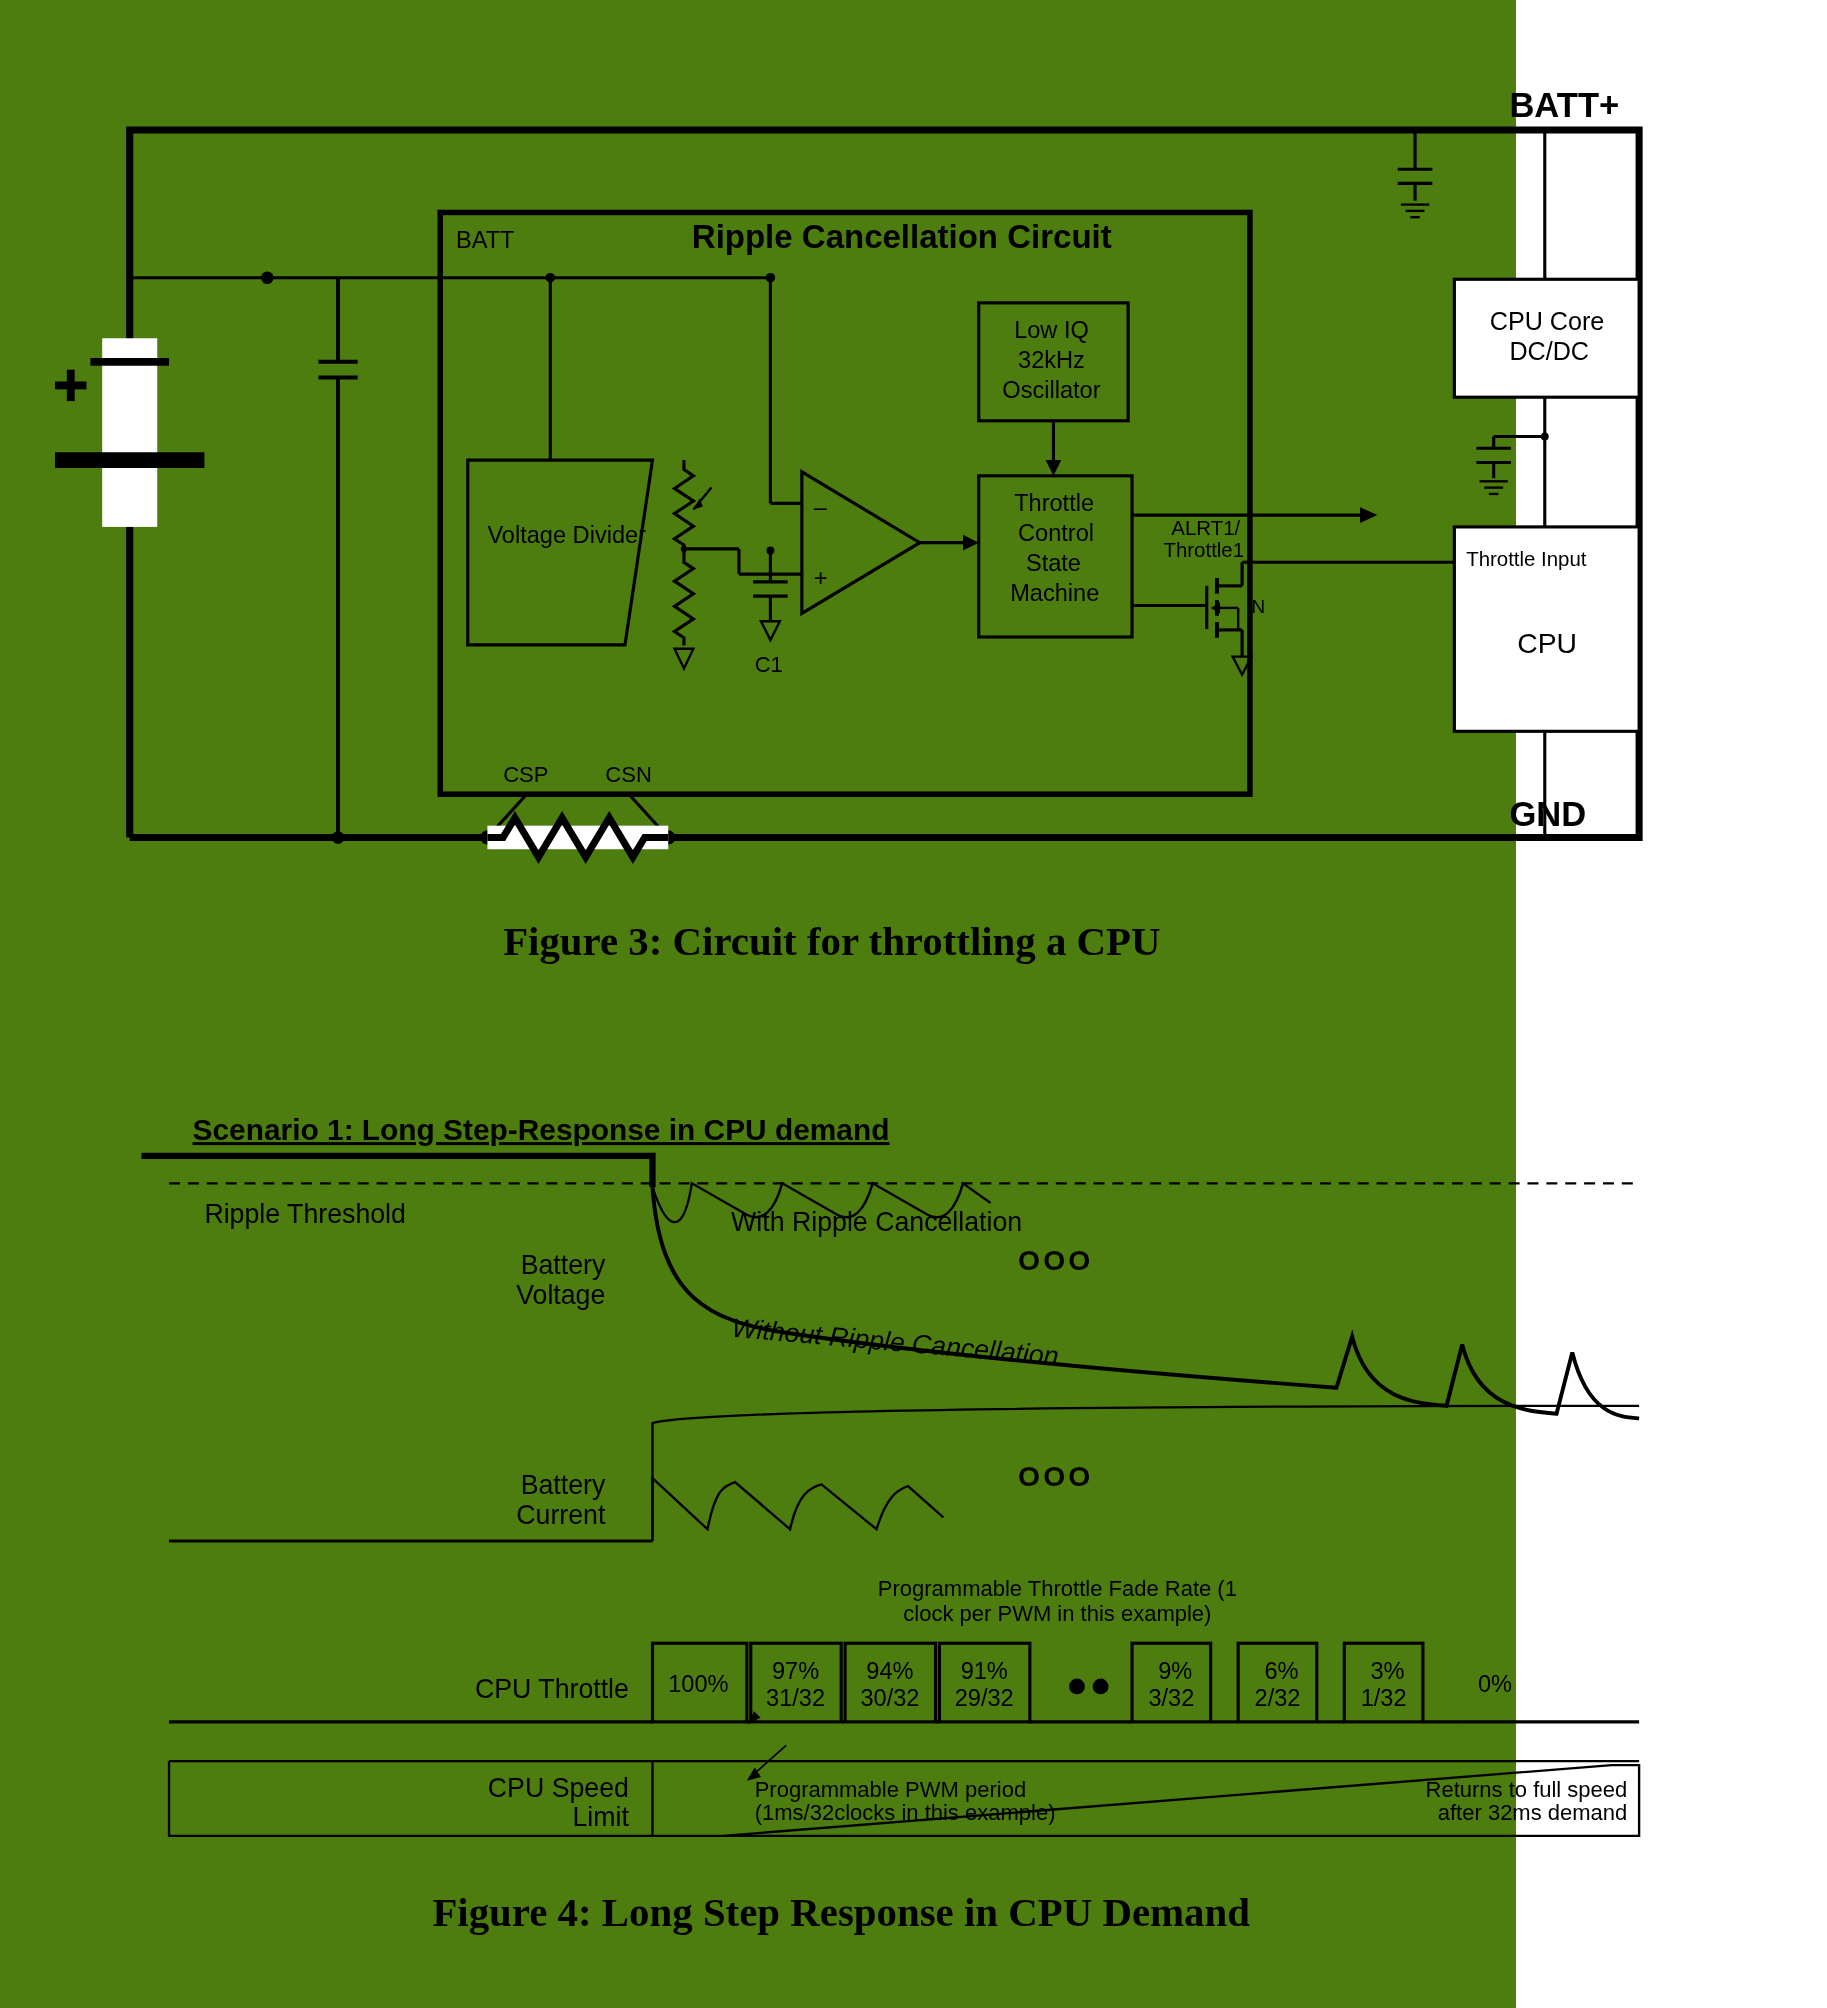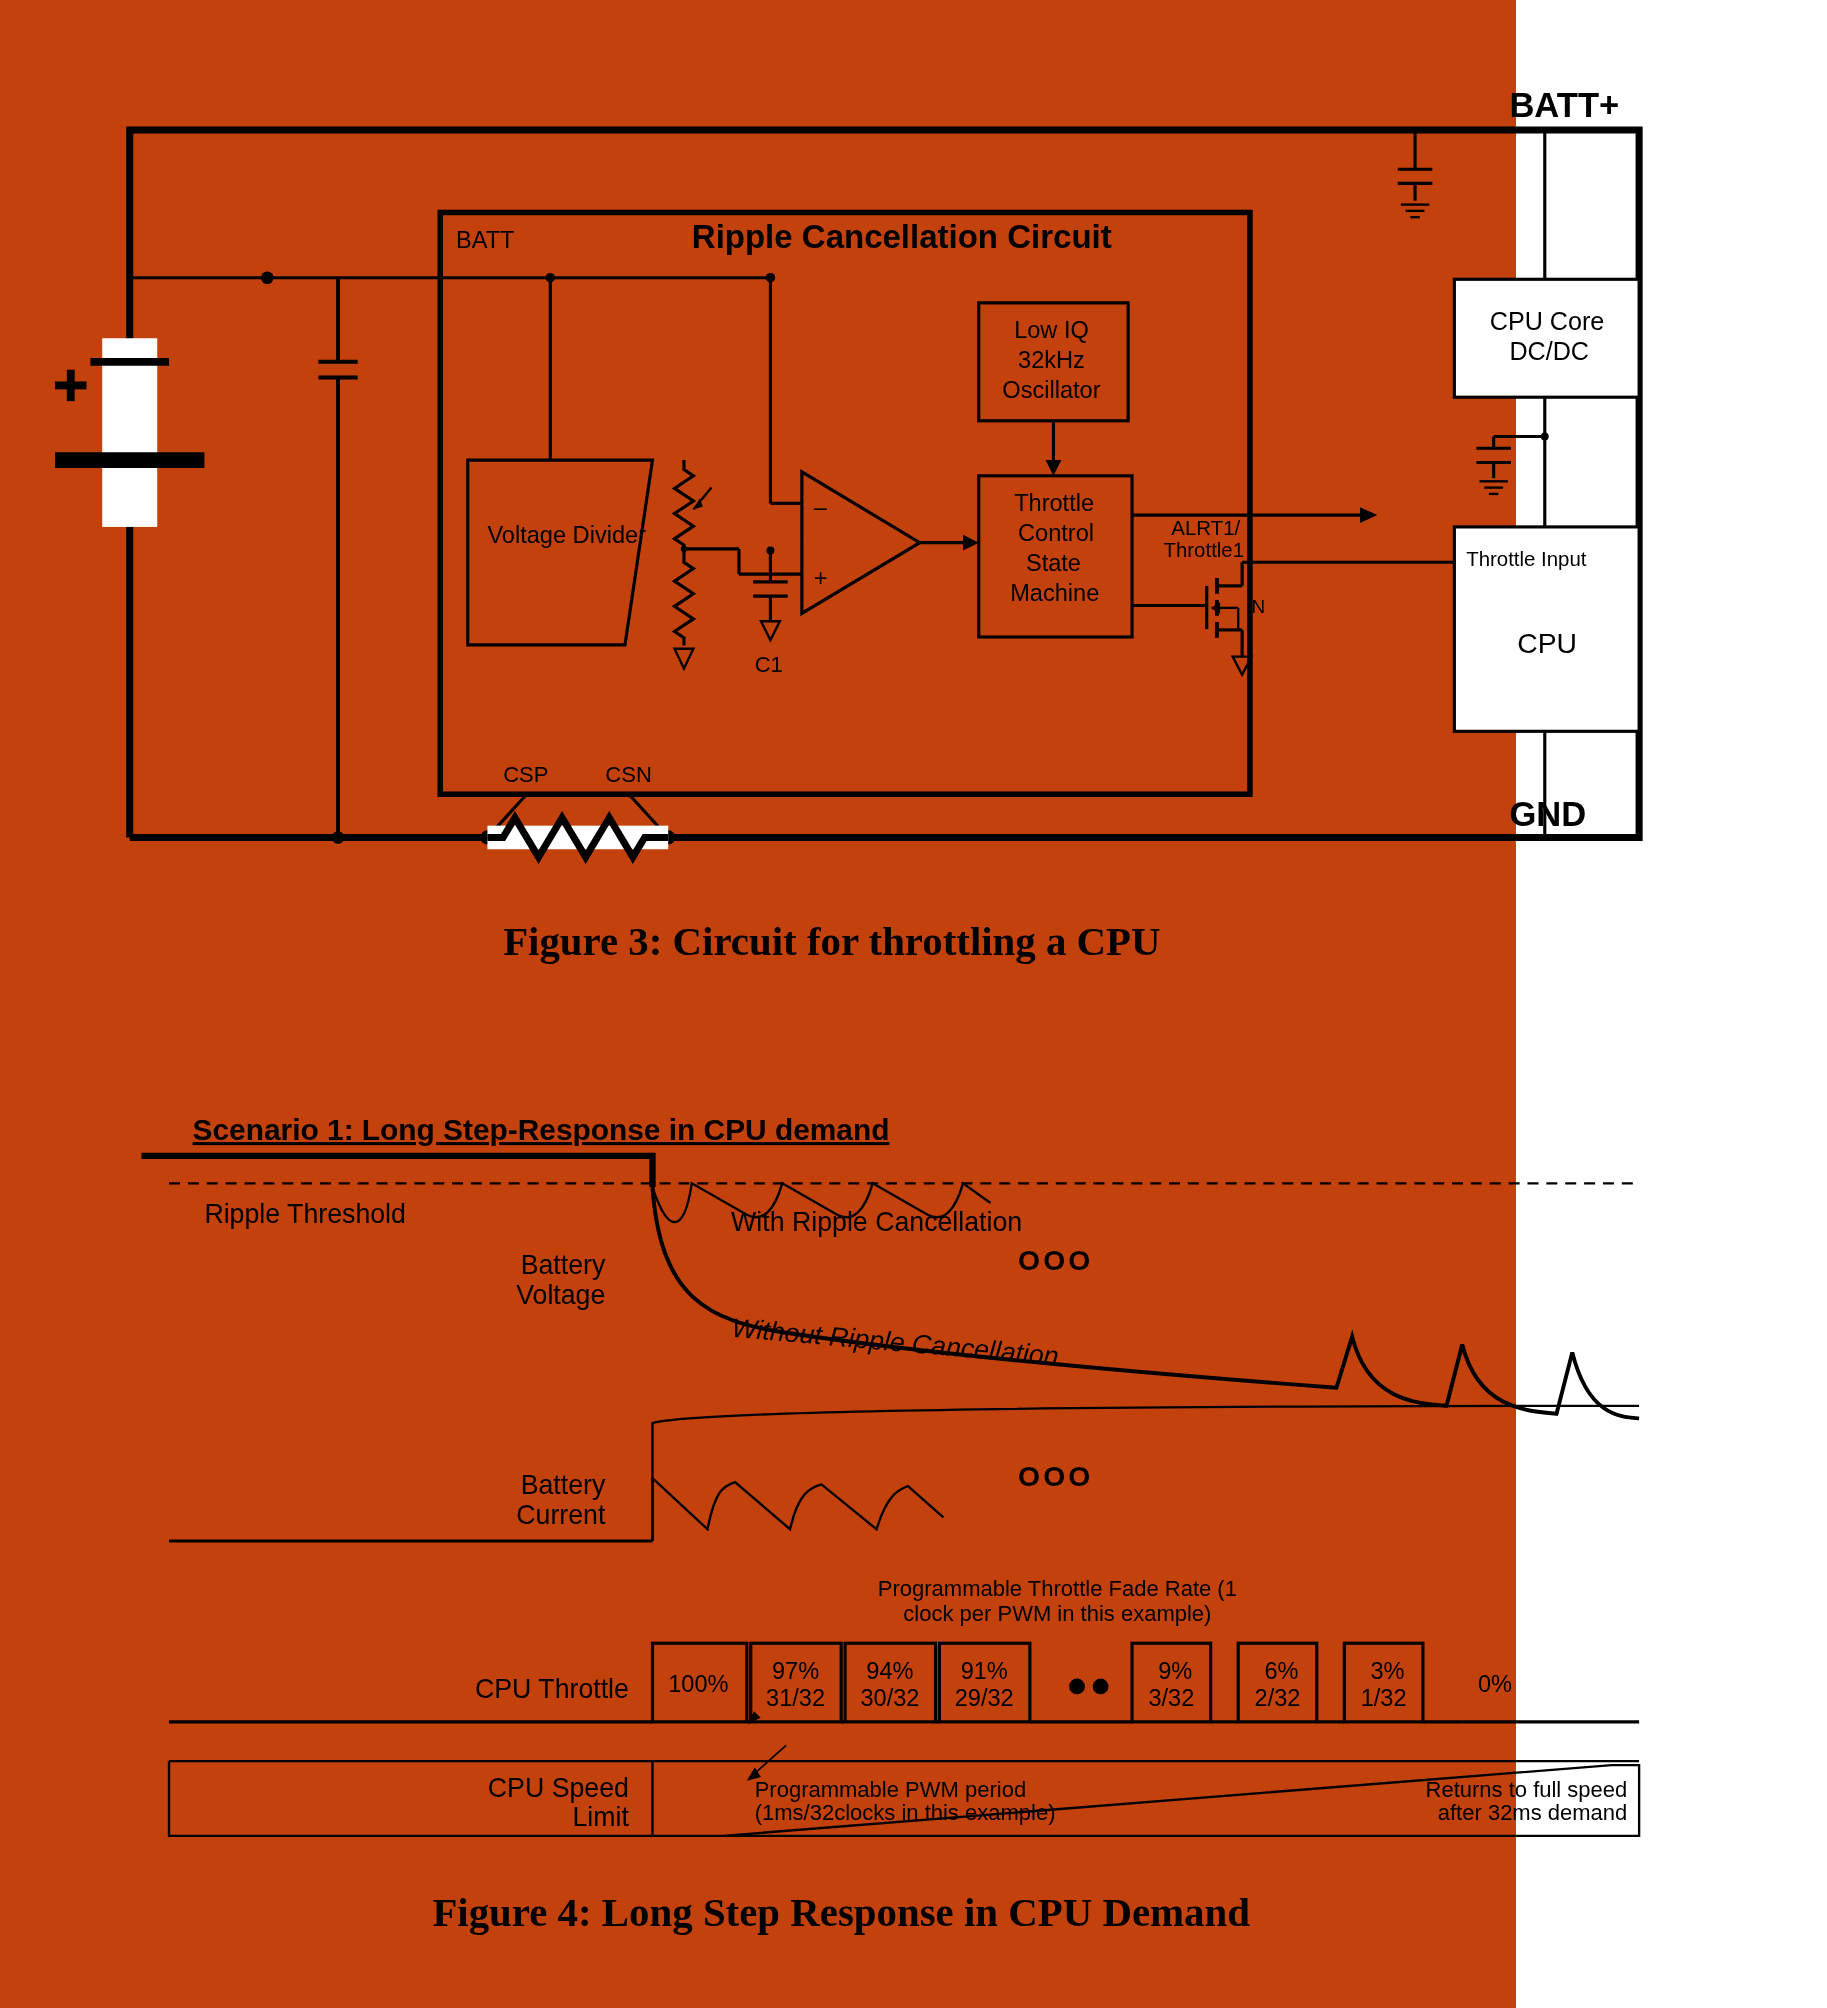--- a/index.html
+++ b/index.html
@@ -1,16 +1,16 @@
 <!DOCTYPE html>
 <html style="font-size:12.6px"><head>
 <meta charset="utf-8">
 <style>
   html,body{margin:0;padding:0;background:#fff;font-family:"Times New Roman",serif;}
-  .page{width:1516px;height:2009px;position:relative;background:#c2410c;}
+  .page{width:1516px;height:2009px;position:relative;background:#4d7c0f;}
   svg{position:absolute;top:0;left:0;}
   text{font-family:Arial,Helvetica,sans-serif;fill:#000;}
   .times{font-family:"Times New Roman",serif;}
   .bold{font-weight:700;}
   .italic{font-style:italic;}
 </style>
 </head>
 <body>
 
 <div class="page">

